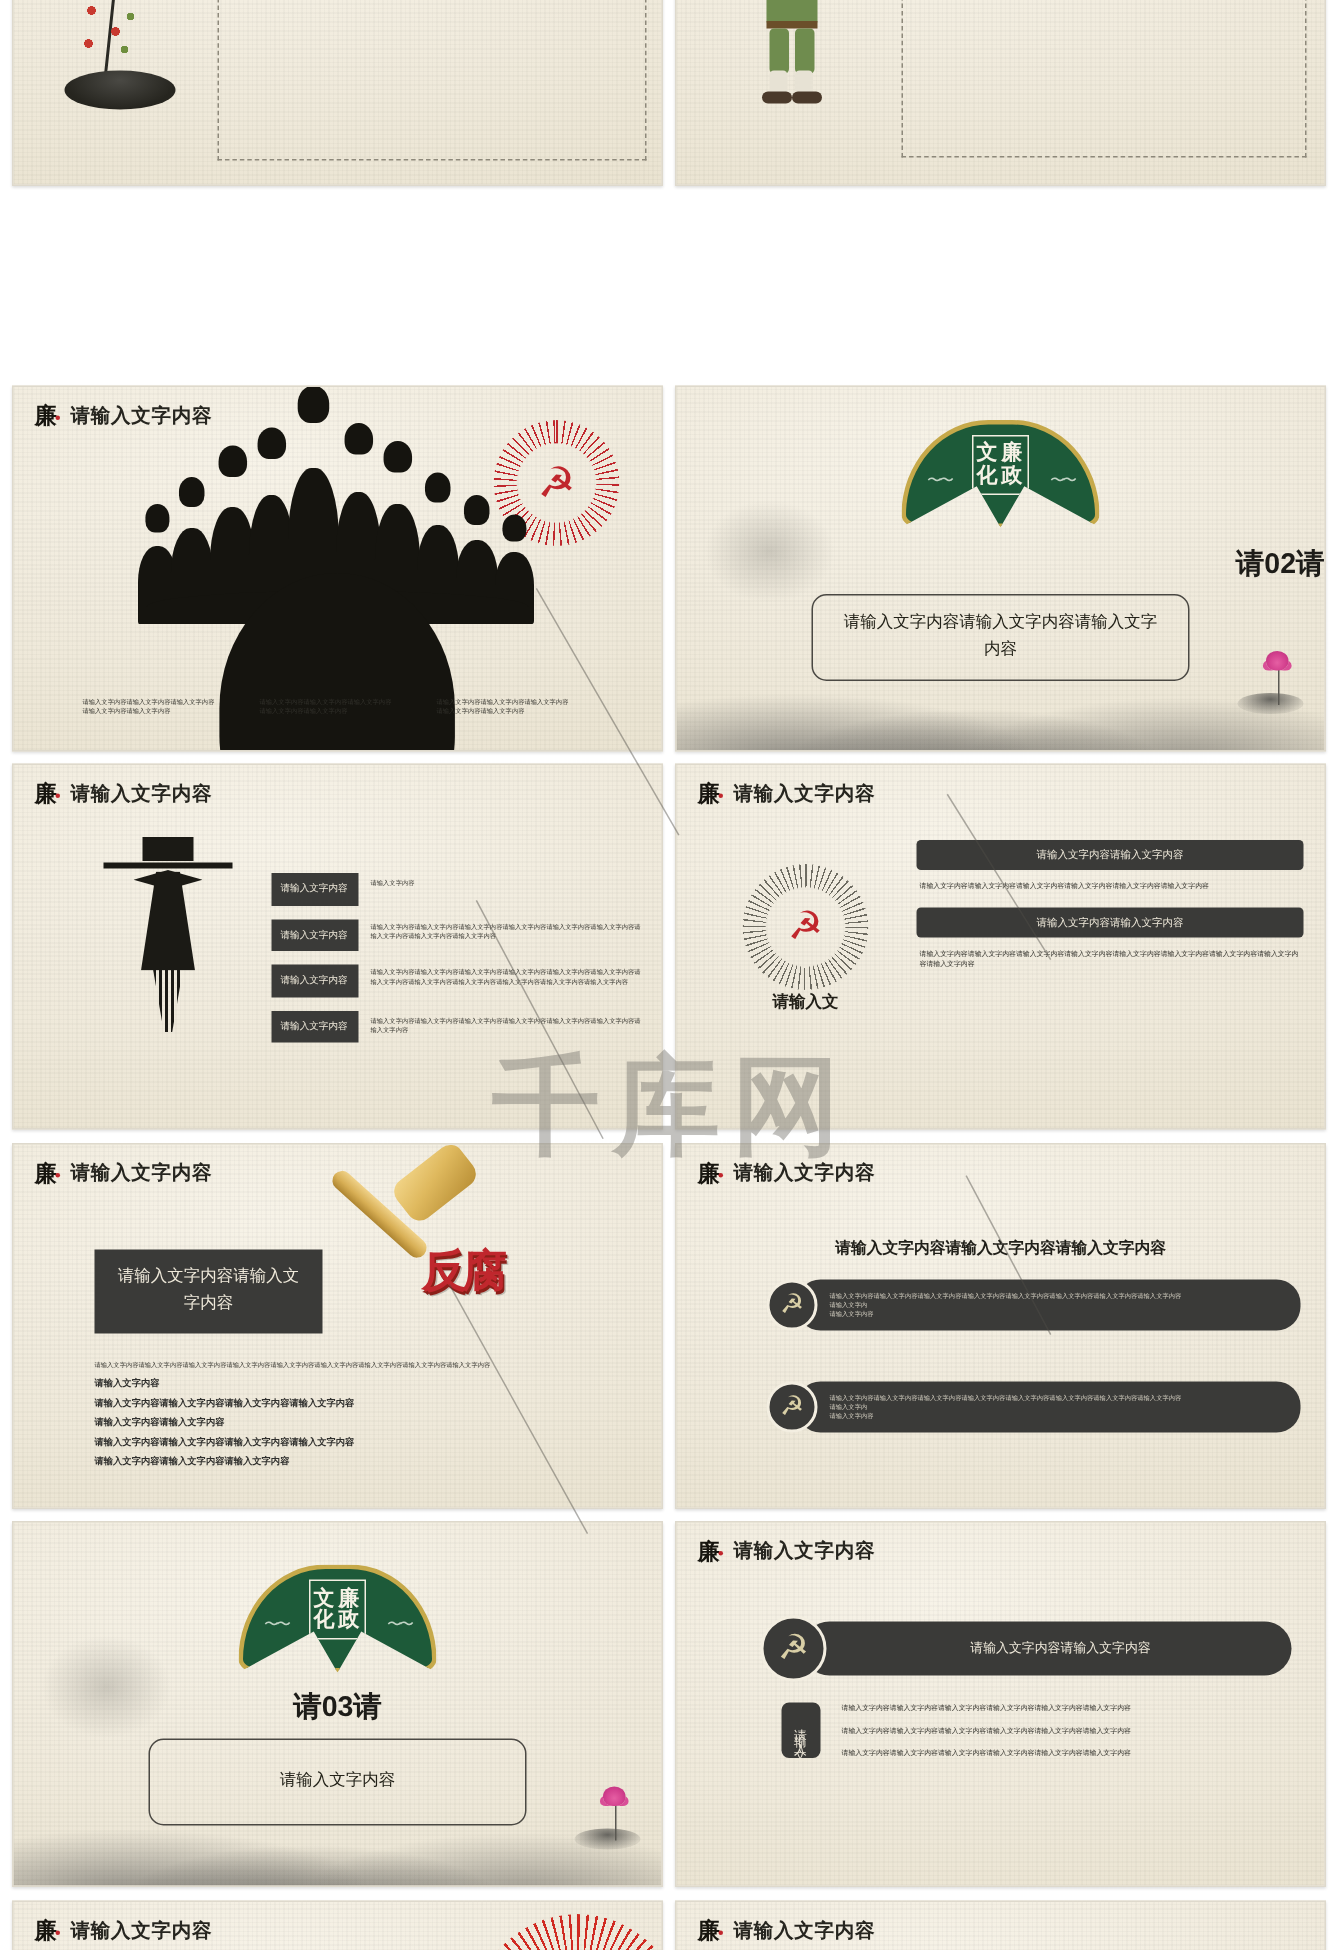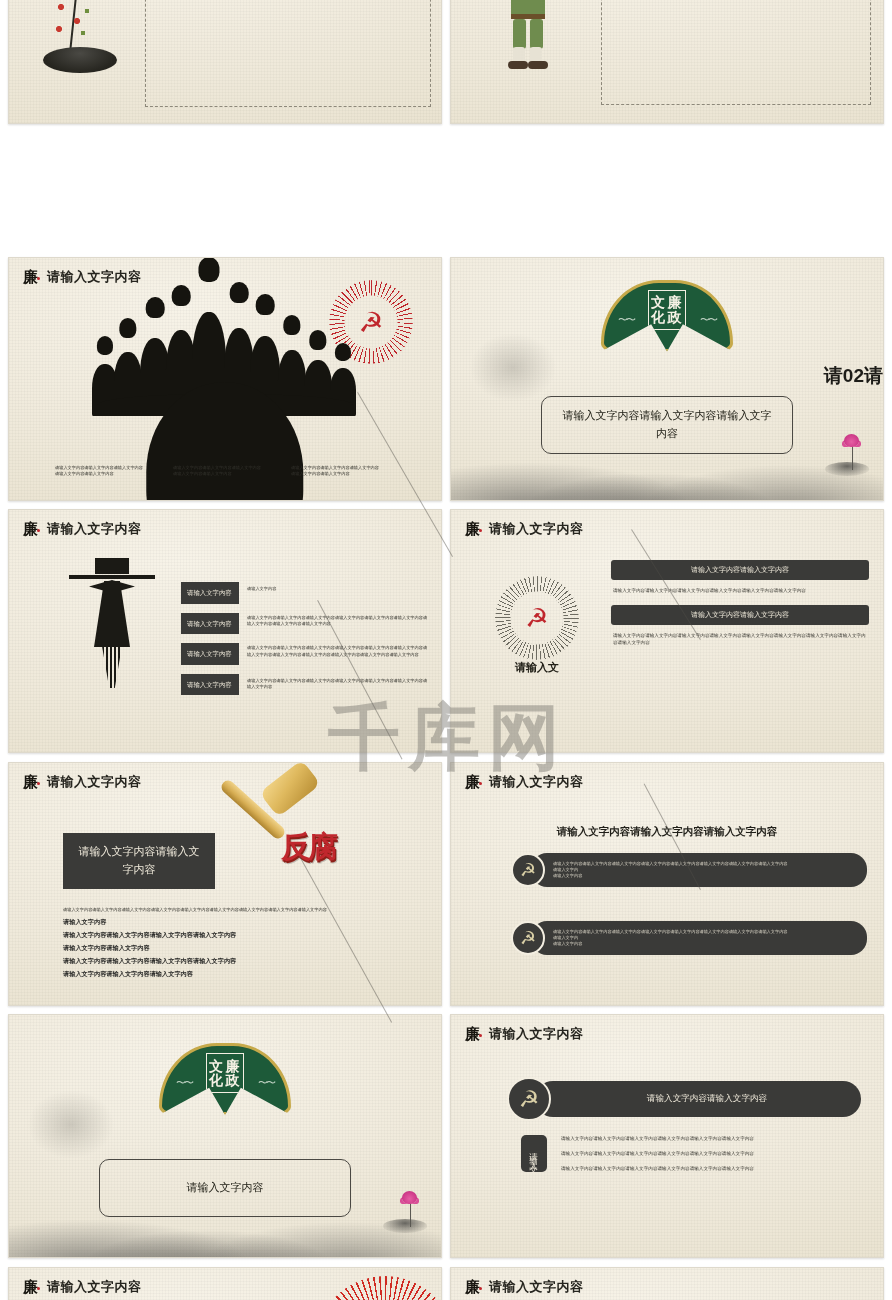--- a/index.html
+++ b/index.html
@@ -368,20 +368,21 @@
     <div class="fan-wrap" style="top:28px;">
       <div class="fan">
         <span class="cloud l">〜〜</span>
         <span class="cloud r">〜〜</span>
         <div class="fan-inner">
           <div class="fan-col">文化</div>
           <div class="fan-col">廉政</div>
         </div>
       </div>
     </div>
+    <div style="position:absolute;left:0;right:0;top:110px;text-align:center;font-size:19px;font-weight:700;color:#1d1c18;">请03请</div>
     <div class="outline-box" style="position:absolute;left:90px;right:90px;top:144px;height:58px;display:flex;align-items:center;justify-content:center;padding:6px 16px;">
       <div style="font-size:11px;line-height:1.6;text-align:center;color:#232219;">请输入文字内容</div>
     </div>
     <div class="lotus">
       <div class="pad"></div>
       <div class="stem"></div>
       <div class="flw"></div>
     </div>
   </div>
 

